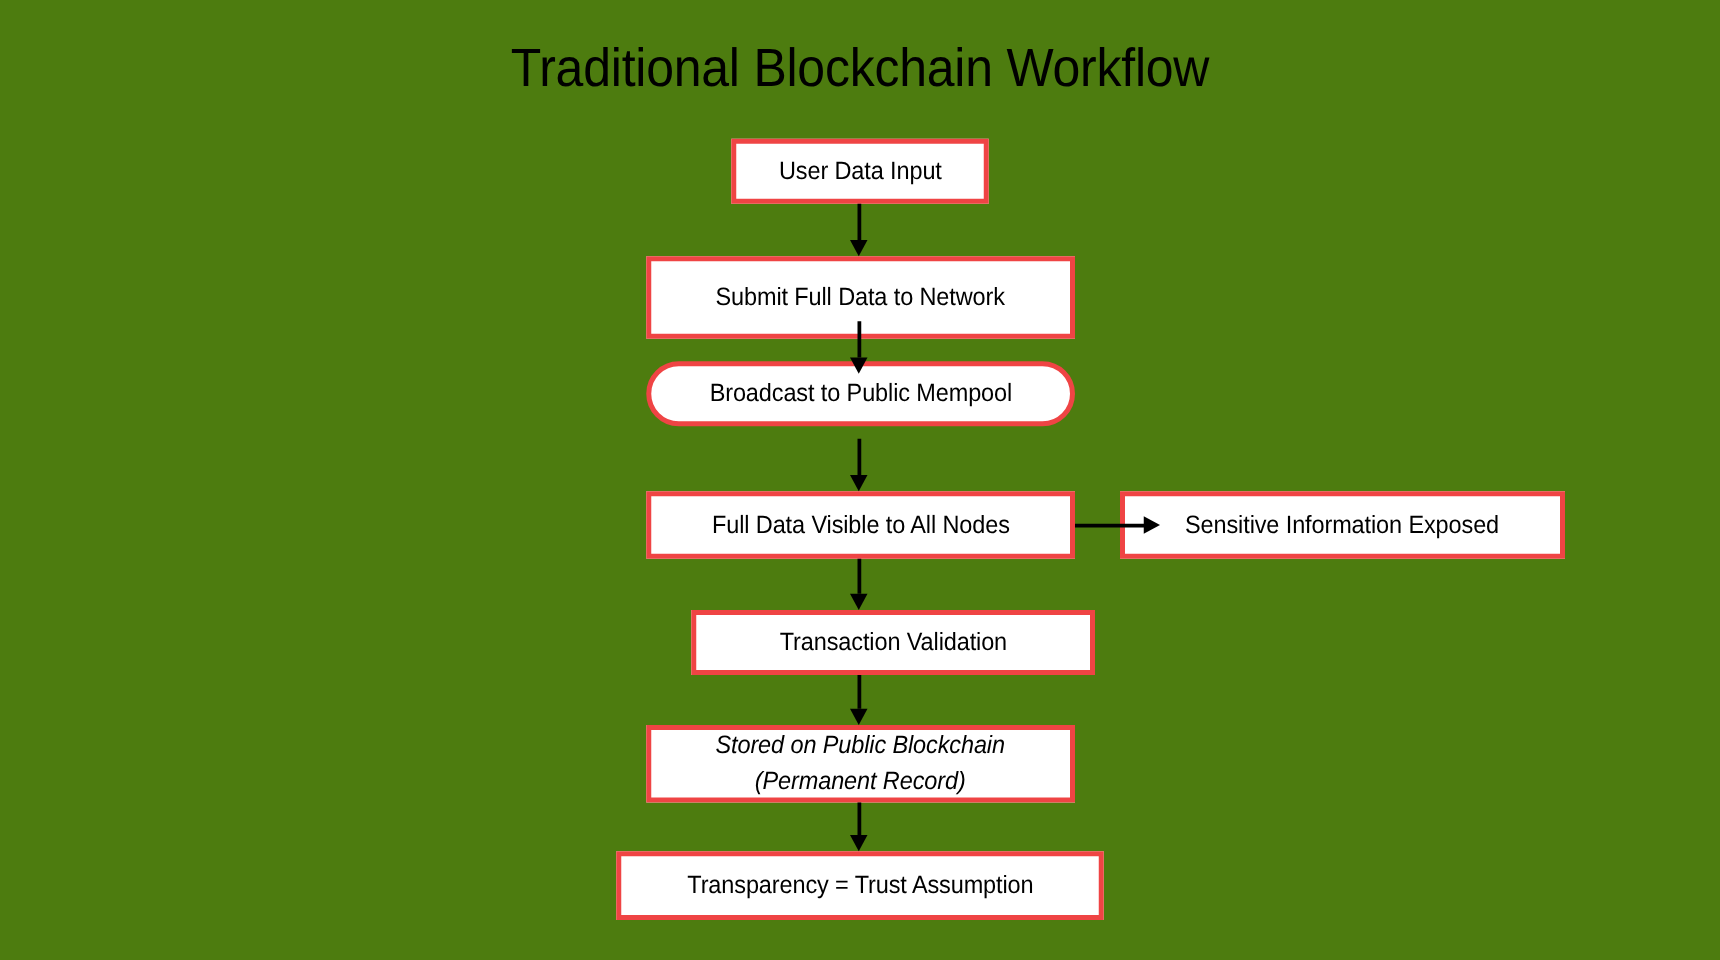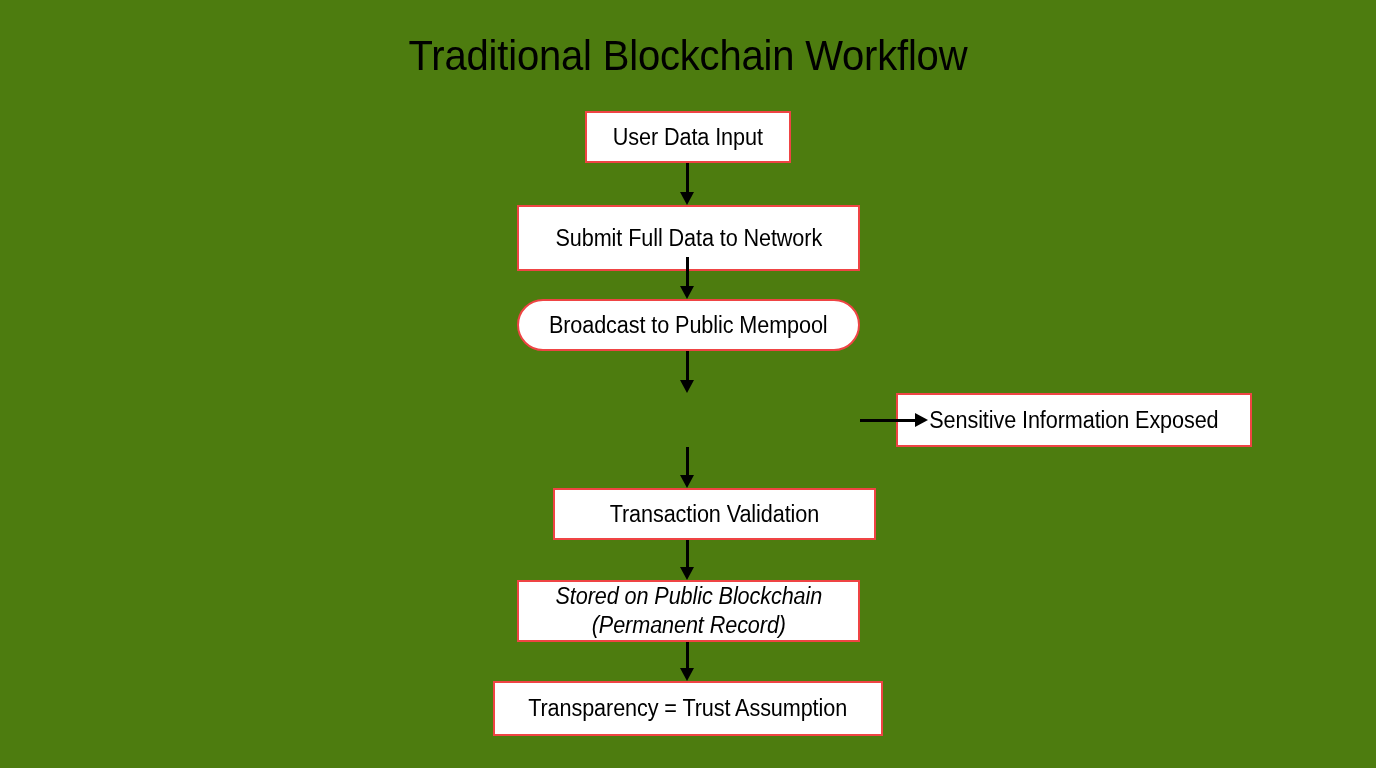--- a/index.html
+++ b/index.html
@@ -28,41 +28,41 @@
     font-weight: 400;
     color: #000000;
     letter-spacing: -0.2px;
     transform: scaleX(0.93);
     transform-origin: center top;
     white-space: nowrap;
   }
   .node {
     position: absolute;
     box-sizing: border-box;
-    border: 2px solid #ef4444;
+    border: 4px solid #ef4444;
     background: #ffffff;
     display: flex;
     align-items: center;
     justify-content: center;
     text-align: center;
     color: #000000;
-    font-size: 23px;
+    font-size: 20px;
     line-height: 29px;
     font-weight: 400;
     letter-spacing: -0.1px;
   }
   .node .label {
     display: block;
     transform: scaleX(0.94);
     white-space: pre-line;
   }
   
   #node-user-data-input      { left: 585px;  top: 111px; width: 206px; height: 52px; }
   #node-submit-full-data     { left: 517px;  top: 205px; width: 343px; height: 66px; }
-  #node-broadcast-mempool    { left: 517px;  top: 299px; width: 343px; height: 52px; border-radius: 26px; }
+  #node-broadcast-mempool    { left: 517px;  top: 289px; width: 343px; height: 52px; border-radius: 26px; }
   #node-full-data-visible    { left: 517px;  top: 393px; width: 343px; height: 54px; }
   #node-sensitive-exposed    { left: 896px;  top: 393px; width: 356px; height: 54px; }
   #node-transaction-validation { left: 553px; top: 488px; width: 323px; height: 52px; }
   #node-stored-blockchain    { left: 517px;  top: 580px; width: 343px; height: 62px; font-style: italic; }
   #node-transparency-trust   { left: 493px;  top: 681px; width: 390px; height: 55px; }
 
   
   .conn {
     position: absolute;
   }
@@ -140,20 +140,23 @@
   </div>
 
   <div class="node" id="node-submit-full-data">
     <span class="label">Submit Full Data to Network</span>
   </div>
 
   <div class="node" id="node-broadcast-mempool">
     <span class="label">Broadcast to Public Mempool</span>
   </div>
 
+  <div class="node" id="node-full-data-visible">
+    <span class="label">Full Data Visible to All Nodes</span>
+  </div>
 
   <div class="node" id="node-sensitive-exposed">
     <span class="label">Sensitive Information Exposed</span>
   </div>
 
   <div class="node" id="node-transaction-validation">
     <span class="label">Transaction Validation</span>
   </div>
 
   <div class="node" id="node-stored-blockchain">

